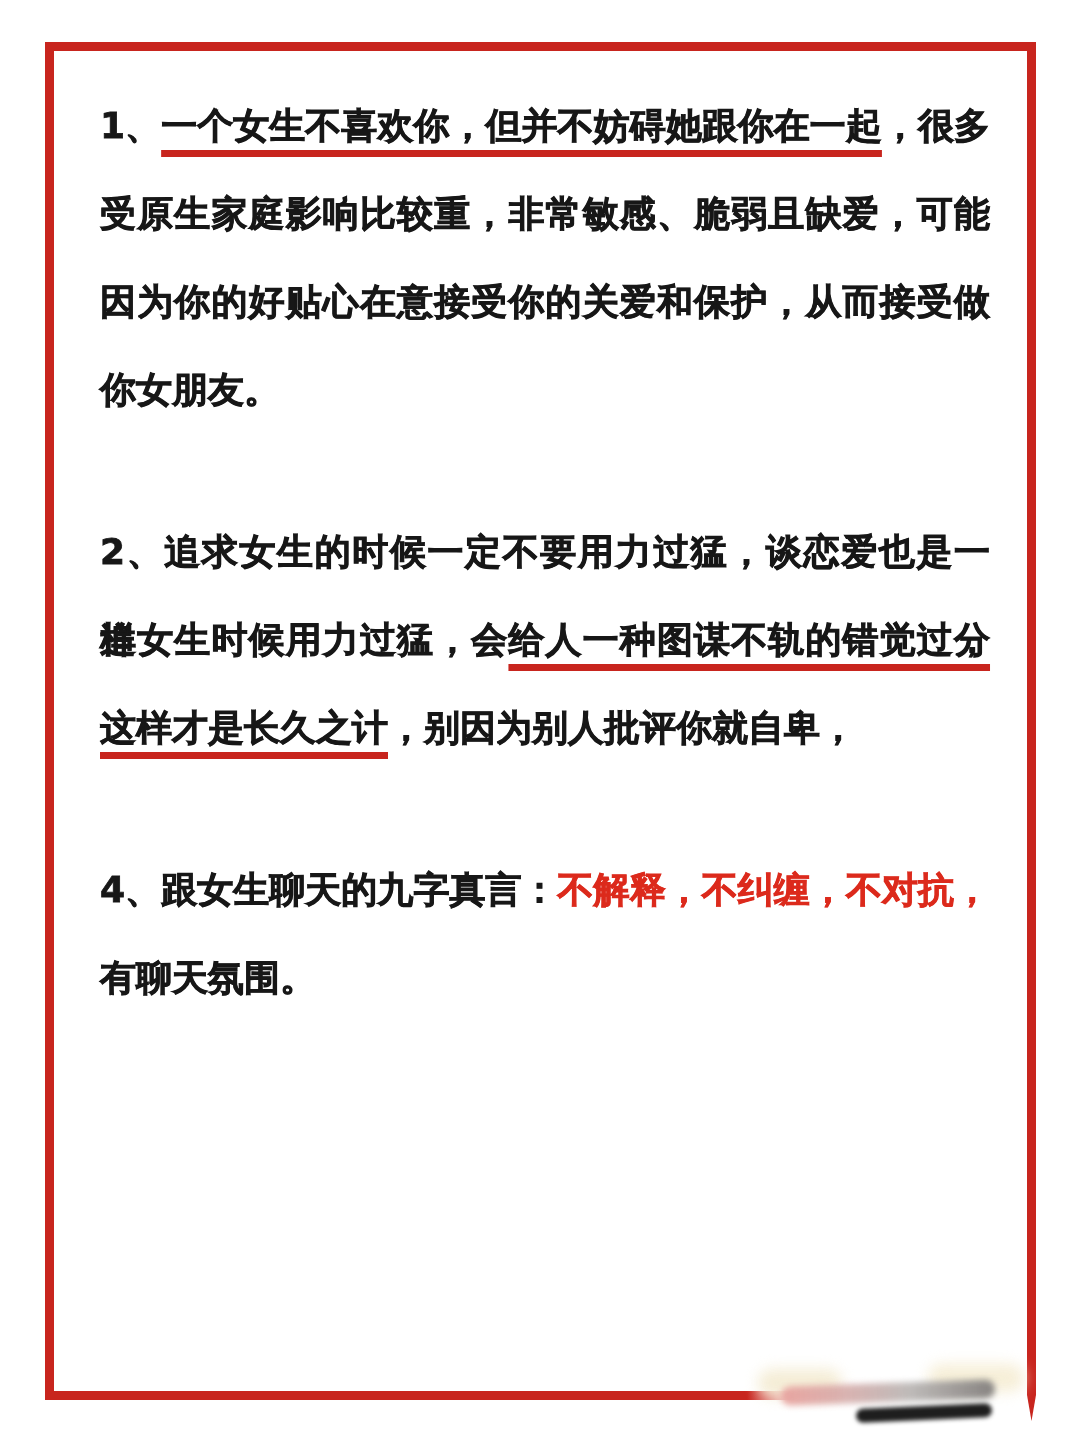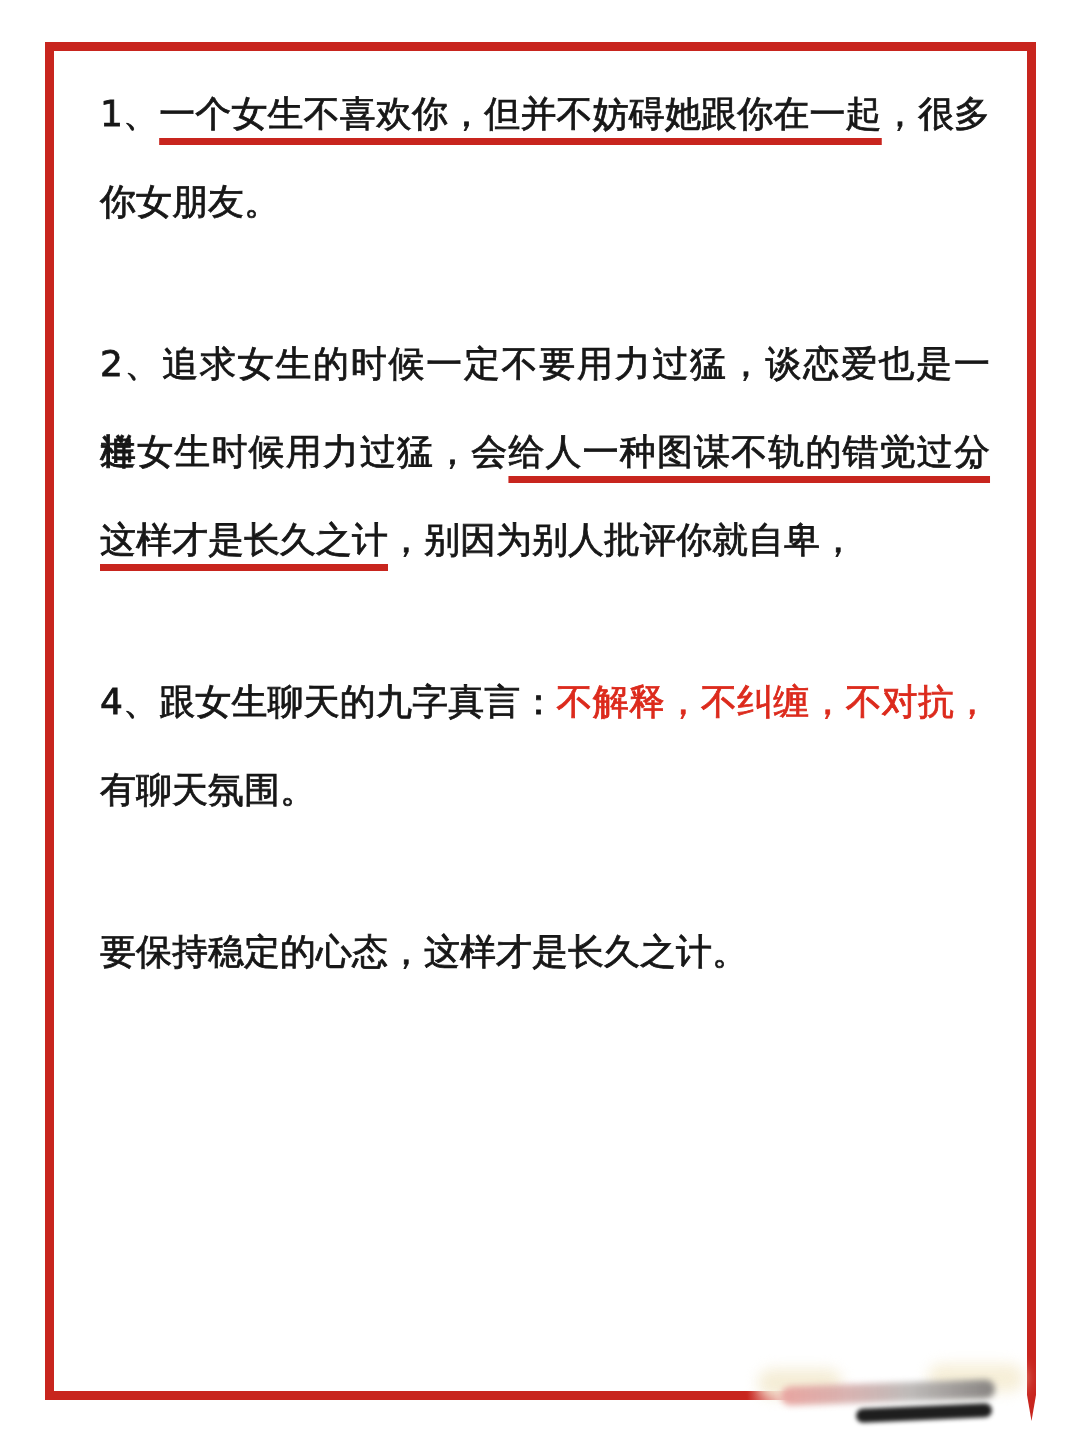--- a/index.html
+++ b/index.html
@@ -26,23 +26,23 @@
     left:1027px;top:42px;width:9px;height:1379px;
     clip-path:polygon(0 0,100% 0,100% calc(100% - 26px),50% 100%,0 calc(100% - 26px));
   }
   .frame-bottom{
     left:45px;top:1391px;width:755px;height:9px;
     background:linear-gradient(to right,var(--frame-red) 0%,var(--frame-red) 93%,rgba(200,37,30,0) 100%);
   }
 
   
   .content{
-    position:absolute;left:100px;top:70px;width:890px;
+    position:absolute;left:100px;top:82px;width:890px;
     color:var(--ink);
-    font-weight:400;
+    font-weight:700;
     font-size:36px;
     -webkit-text-stroke:0.8px currentColor;
   }
   .para{margin:0 0 74px 0;}
   .para:last-child{margin-bottom:0;}
   .line{
     height:88px;line-height:88px;
     white-space:nowrap;
     text-align:left;
   }
@@ -90,20 +90,26 @@
   <div class="frame frame-left"></div>
   <div class="frame frame-right"></div>
   <div class="frame frame-bottom"></div>
 
   <div class="content">
 
     <div class="para">
       <div class="line fill">
         <span class="seg">1、</span><span class="seg u">一个女生不喜欢你，但并不妨碍她跟你在一起</span><span class="seg">，很多</span>
       </div>
+      <div class="line fill">
+        <span class="seg">受原生家庭影响比较重，非常敏感、脆弱且缺爱，可能</span>
+      </div>
+      <div class="line fill">
+        <span class="seg">因为你的好贴心在意接受你的关爱和保护，从而接受做</span>
+      </div>
       <div class="line">
         <span class="seg">你女朋友。</span>
       </div>
     </div>
 
     <div class="para">
       <div class="line fill">
         <span class="seg">2、追求女生的时候一定不要用力过猛，谈恋爱也是一样，</span>
       </div>
       <div class="line fill">
@@ -117,23 +123,20 @@
     <div class="para">
       <div class="line fill">
         <span class="seg">4、跟女生聊天的九字真言：</span><span class="seg red">不解释，不纠缠，不对抗，</span>
       </div>
       <div class="line">
         <span class="seg">有聊天氛围。</span>
       </div>
     </div>
 
     <div class="para">
-      <div class="line">
-        <span class="seg">要保持稳定的心态，这样才是长久之计。</span>
-      </div>
     </div>
 
   </div>
 
   <div class="smudge smudge-cream-left"></div>
   <div class="smudge smudge-cream-right"></div>
   <div class="smudge smudge-pink-gray"></div>
   <div class="smudge smudge-dark"></div>
 
 </div>

